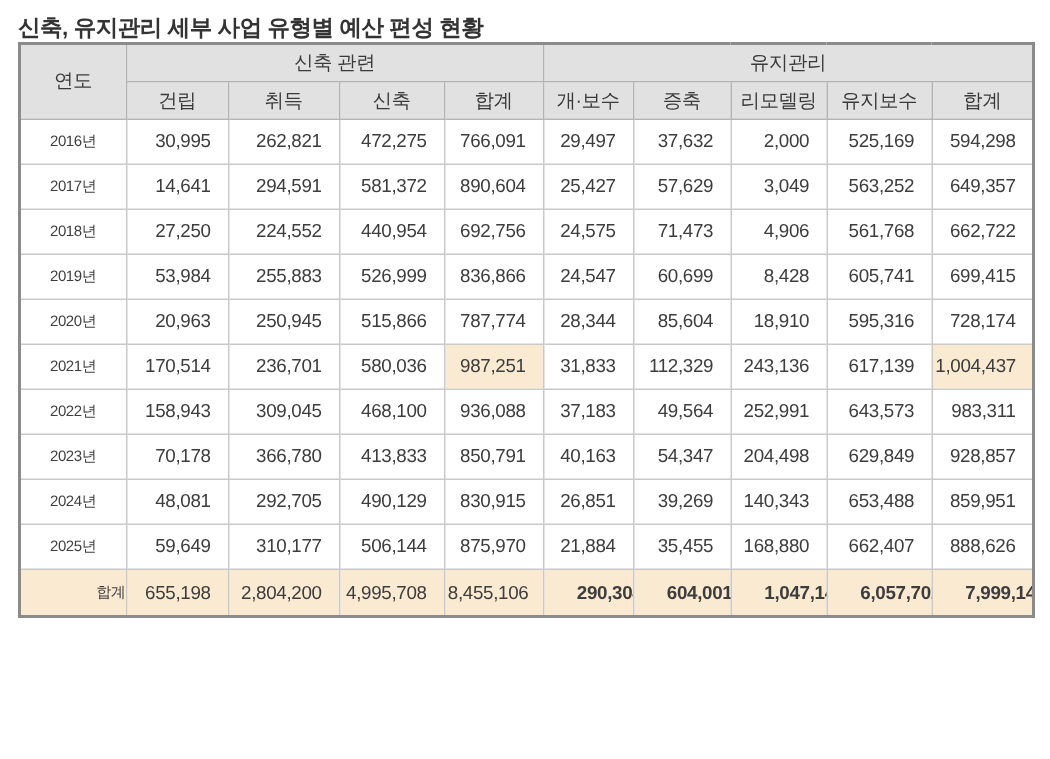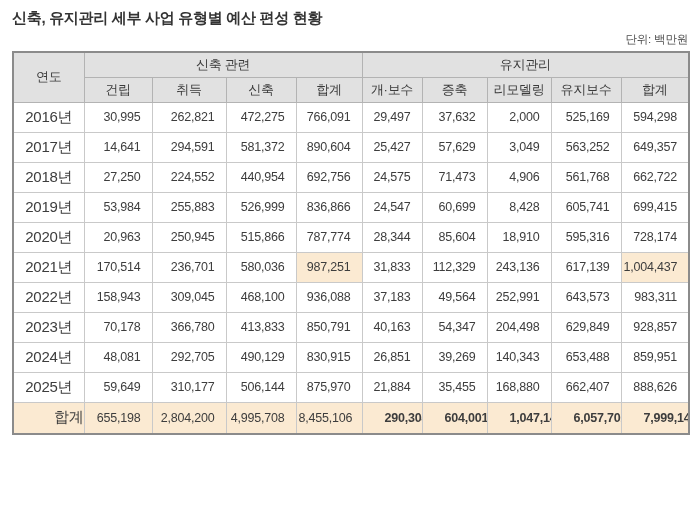--- a/index.html
+++ b/index.html
@@ -35,34 +35,33 @@
     font-size:13px;letter-spacing:-0.3px;
     padding:0;
   }
   tbody td{
     border:1px solid var(--border-inner,#c9c9c9);
     height:30px;color:#3d3d3d;
     padding:0 11px 0 2px;
     text-align:right;
     letter-spacing:-0.2px;
   }
-  tbody td.year{text-align:center;padding:0;letter-spacing:-0.3px;font-size:15px;margin-left:34px;}
+  tbody td.year{text-align:center;padding:0;letter-spacing:-0.3px;font-size:10px;margin-left:34px;}
   tbody td.hl{background:var(--highlight,#fbead2);text-align:right;}
   tbody tr.total td{height:32px;}
   tbody tr.total td.b{font-weight:700;padding-left:22px;}
   .notes{margin:9px 12px 0 12px;font-size:11.5px;color:#4b4b4b;line-height:1.5;letter-spacing:-0.2px;}
   .note-main{padding-left:21px;text-indent:-21px;margin:0;}
   .note-source{margin:4px 0 0 0;}
 </style>
 </head>
 <body>
 
 <div class="page">
   <h1 class="page-title">신축, 유지관리 세부 사업 유형별 예산 편성 현황</h1>
-  <div class="unit-label">단위: 백만원</div>
 
   <table class="budget">
     <colgroup>
         <col style="width: 71px;">
         <col style="width: 68px;">
         <col style="width: 74px;">
         <col style="width: 70px;">
         <col style="width: 66px;">
         <col style="width: 60px;">
         <col style="width: 65px;">

